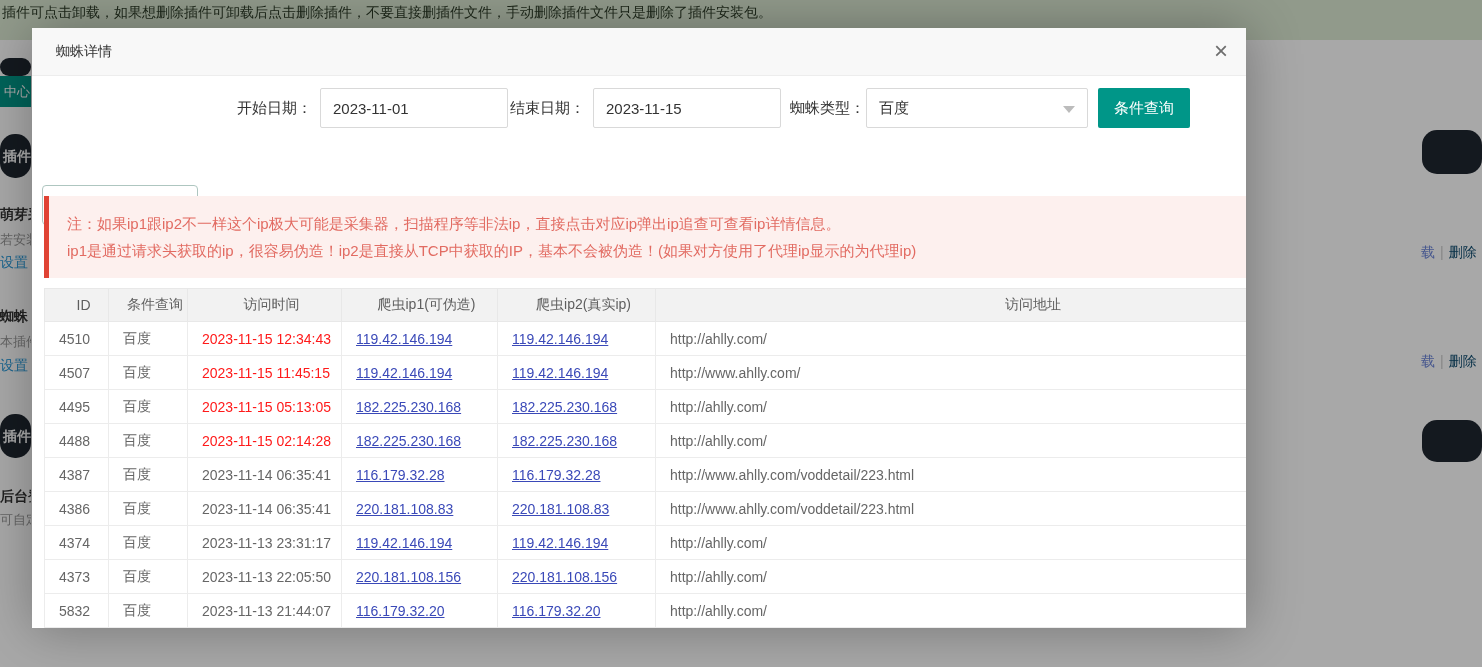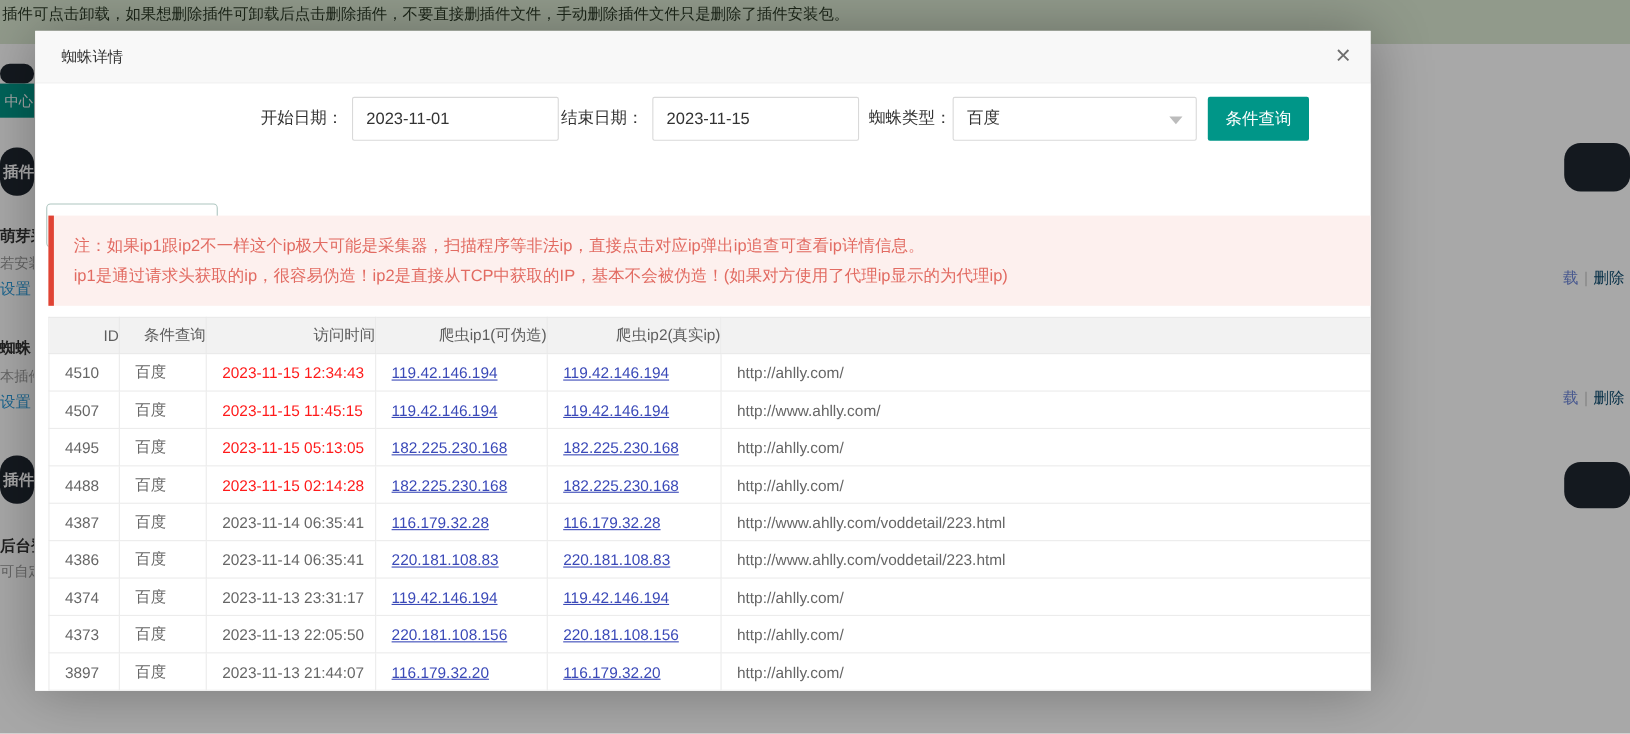--- a/index.html
+++ b/index.html
@@ -67,21 +67,21 @@
                 font-family:"Liberation Sans","DejaVu Sans",sans-serif;margin-top:44px; }
 
   
   .warn-box { position:absolute; left:12px; top:120px; width:1352px; height:82px; background:#fdf0ee;
               border-left:5px solid #e04334; padding:14px 0 0 18px; }
   .warn-line { font-size:15px; line-height:27px; color:#e26b62; white-space:nowrap; }
 
   
   .spider-table { position:absolute; left:12px; top:212px; width:1352px; border-collapse:collapse; table-layout:fixed; }
   .spider-table th { height:33px; background:#f2f2f2; border:1px solid #e8e8e8; font-weight:400; color:#5e5e5e;
-                     text-align:right; padding-left:14px; font-size:14px; white-space:nowrap; overflow:hidden; }
+                     text-align:center; padding-left:14px; font-size:14px; white-space:nowrap; overflow:hidden; }
   .spider-table td { height:34px; border:1px solid #ececec; color:#666; font-size:14px; padding-left:14px;
                      white-space:nowrap; overflow:hidden; }
   .spider-table td.time-red { color:#ff1a1a; }
   .ip-link { color:#3a49b8; text-decoration:underline; cursor:pointer; }
 </style>
 </head>
 <body>
 
 <div class="backdrop">
   <div class="bd-topbar">插件可点击卸载，如果想删除插件可卸载后点击删除插件，不要直接删插件文件，手动删除插件文件只是删除了插件安装包。</div>
@@ -223,21 +223,21 @@
           </tr>
           <tr>
             <td>4373</td>
             <td>百度</td>
             <td>2023-11-13 22:05:50</td>
             <td><a class="ip-link">220.181.108.156</a></td>
             <td><a class="ip-link">220.181.108.156</a></td>
             <td>http://ahlly.com/</td>
           </tr>
           <tr>
-            <td>3897</td>
+            <td>5832</td>
             <td>百度</td>
             <td>2023-11-13 21:44:07</td>
             <td><a class="ip-link">116.179.32.20</a></td>
             <td><a class="ip-link">116.179.32.20</a></td>
             <td>http://ahlly.com/</td>
           </tr>
         </tbody>
     </table>
 
     <div class="scrollbar" style="top:0;">

